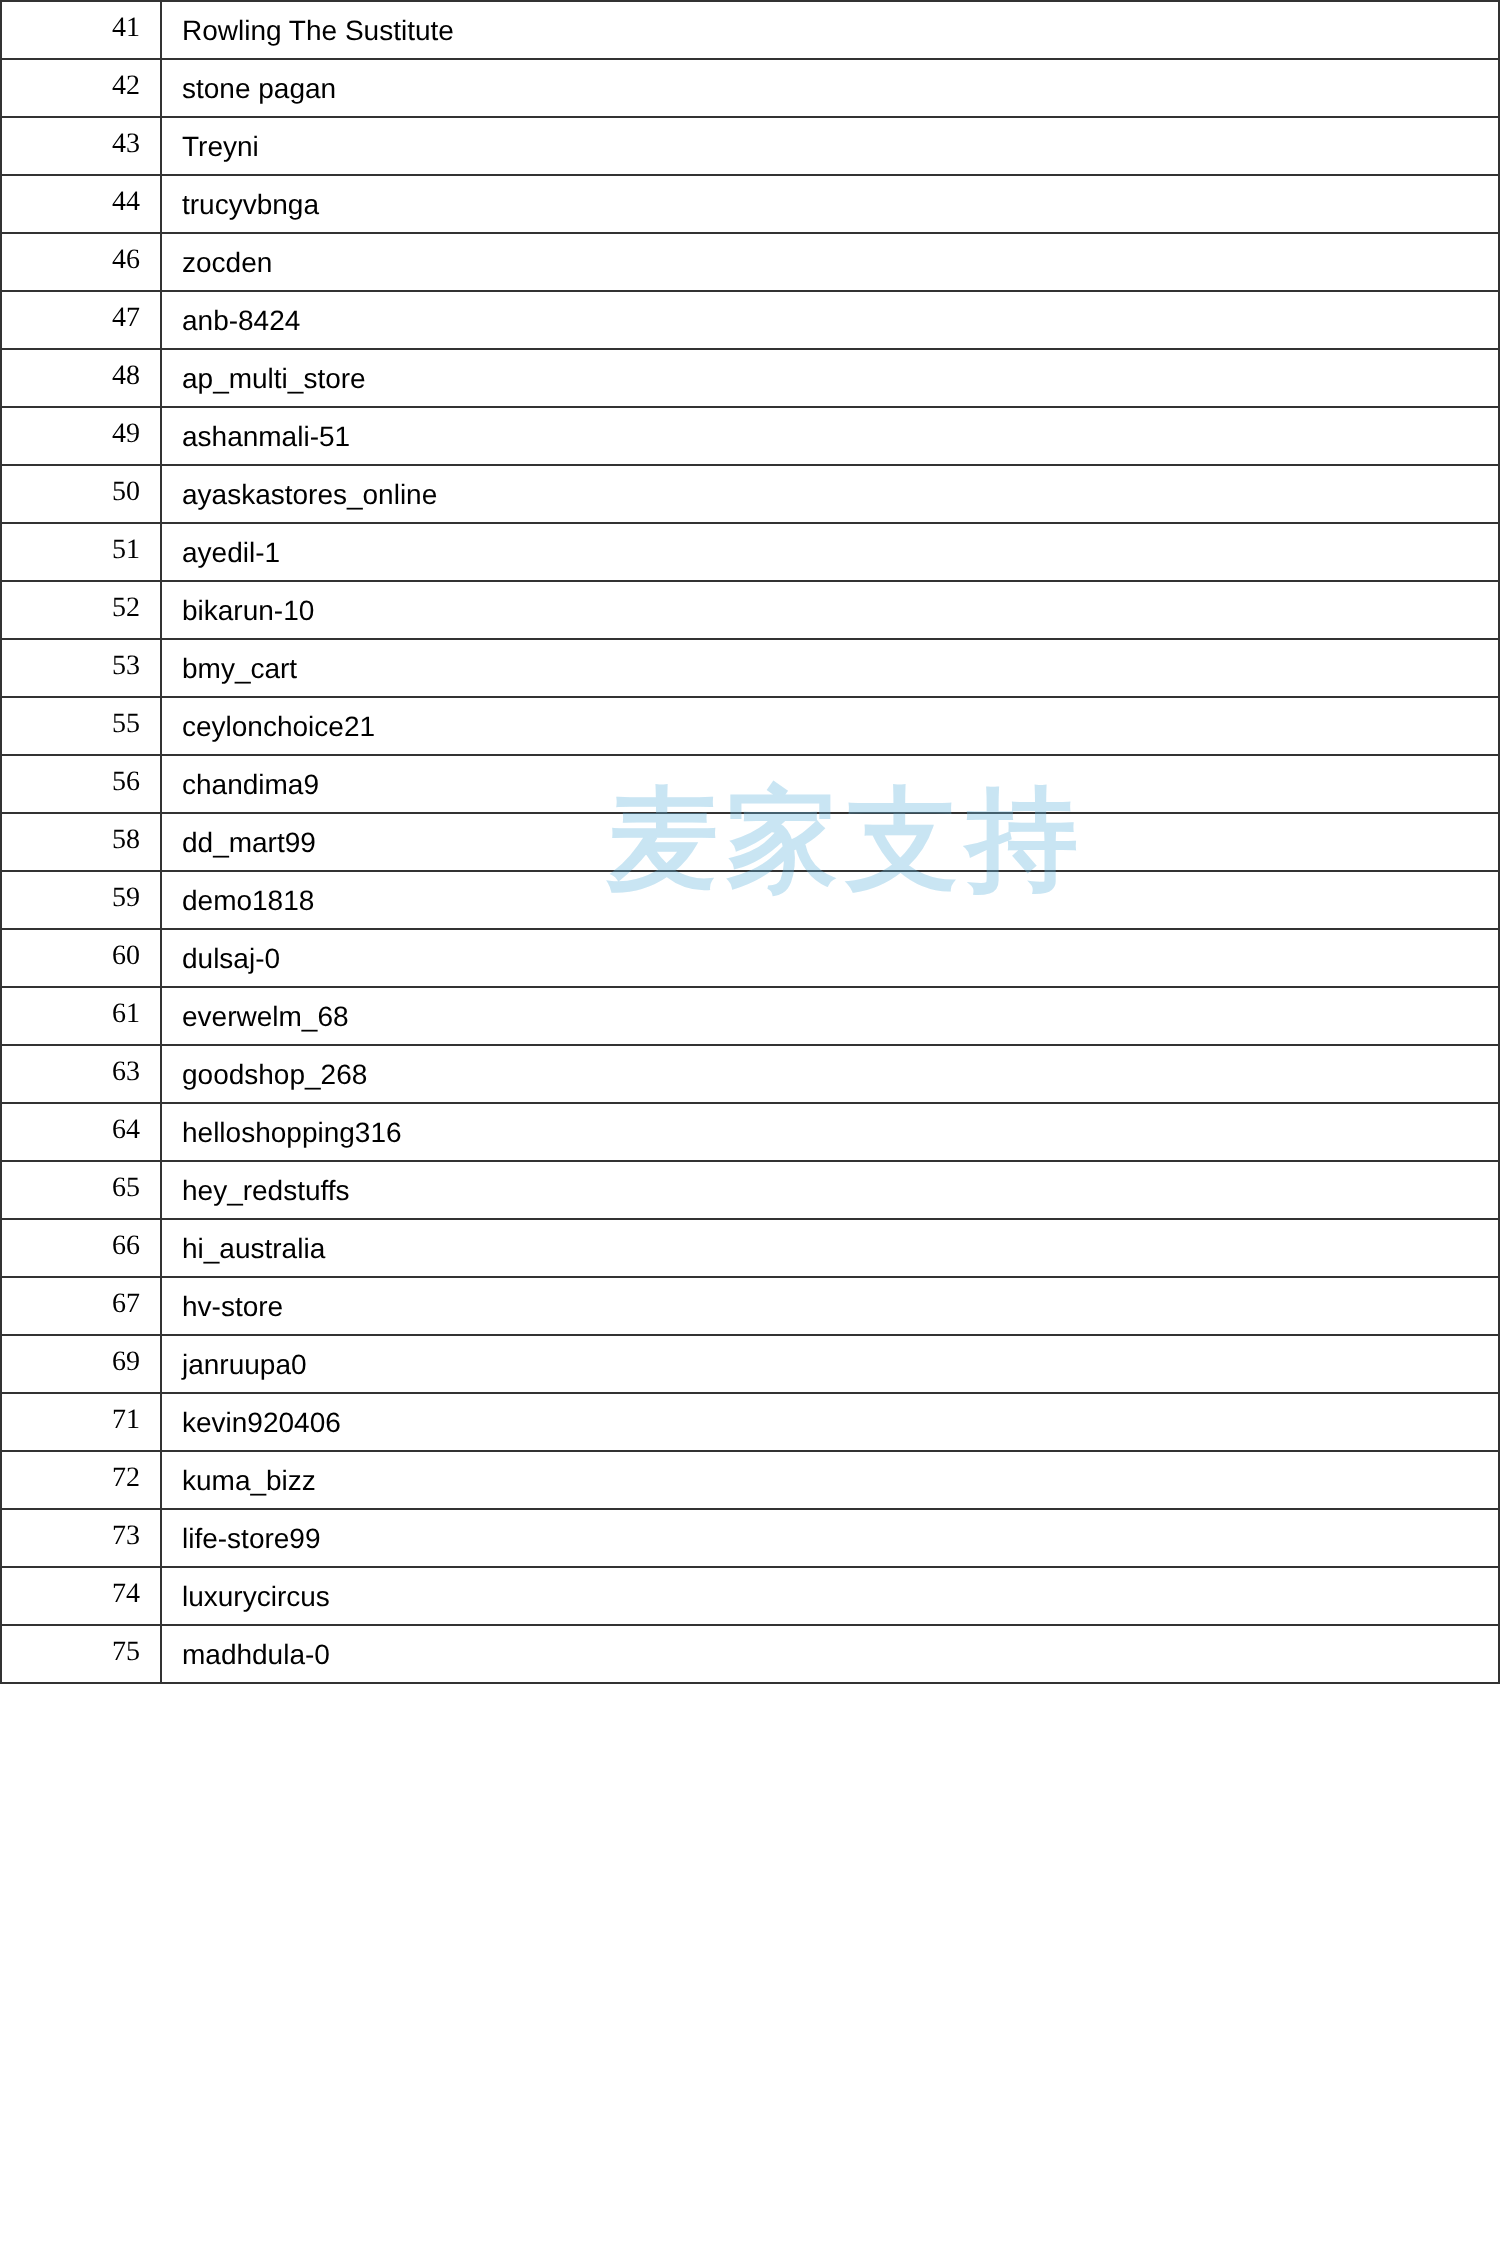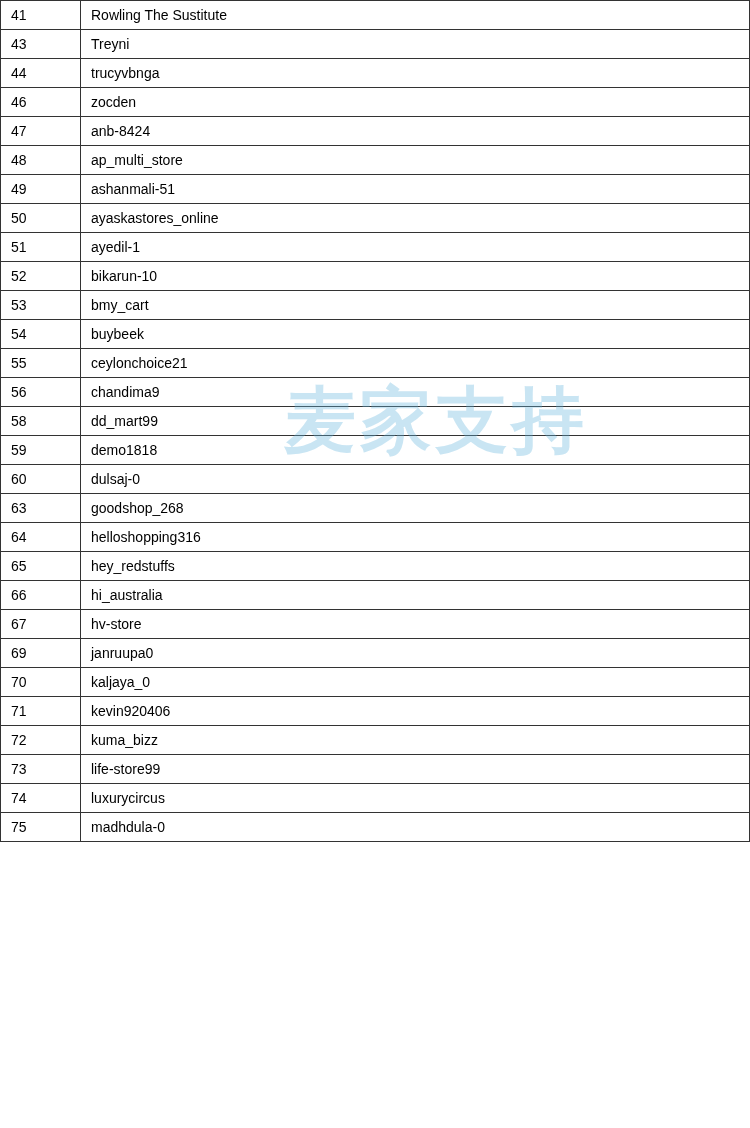--- a/index.html
+++ b/index.html
@@ -30,57 +30,62 @@
 
     td, th {
       border: 1px solid #333;
       padding: 6px 10px;
       text-align: left;
       vertical-align: middle;
     }
 
     td:first-child {
       width: 80px;
-      text-align: left;
+      text-align: right;
+      font-family: Liberation Serif, serif;
     }
 
     tr:nth-child(even) {
       background: #fff;
     }
 
     tr:nth-child(odd) {
       background: #fff;
     }
 
     .watermark {
       position: absolute;
       top: 50%;
       left: 50%;
       transform: translate(-30%, -50%) rotate(0deg);
-      font-size: 72px;
+      font-size: 56px;
       font-weight: bold;
       color: rgba(100, 180, 220, 0.35);
       pointer-events: none;
       white-space: nowrap;
       z-index: 10;
       font-family: "SimHei", "STHeiti", Arial, sans-serif;
       letter-spacing: 4px;
       text-align: center;
     }
   </style>
 </head>
 <body>
 
 <div class="table-container">
   <div class="watermark">麦家支持</div>
   <table>
     <tbody id="table-body">
     <tr>
           <td>41</td>
           <td>Rowling The Sustitute</td>
+        </tr>
+        <tr>
+          <td>42</td>
+          <td>stone pagan</td>
         </tr>
         <tr>
           <td>43</td>
           <td>Treyni</td>
         </tr>
         <tr>
           <td>44</td>
           <td>trucyvbnga</td>
         </tr>
         <tr>
@@ -109,42 +114,42 @@
         </tr>
         <tr>
           <td>52</td>
           <td>bikarun-10</td>
         </tr>
         <tr>
           <td>53</td>
           <td>bmy_cart</td>
         </tr>
         <tr>
-          <td>54</td>
-          <td>buybeek</td>
-        </tr>
-        <tr>
           <td>55</td>
           <td>ceylonchoice21</td>
         </tr>
         <tr>
           <td>56</td>
           <td>chandima9</td>
         </tr>
         <tr>
           <td>58</td>
           <td>dd_mart99</td>
         </tr>
         <tr>
           <td>59</td>
           <td>demo1818</td>
         </tr>
         <tr>
           <td>60</td>
           <td>dulsaj-0</td>
+        </tr>
+        <tr>
+          <td>61</td>
+          <td>everwelm_68</td>
         </tr>
         <tr>
           <td>63</td>
           <td>goodshop_268</td>
         </tr>
         <tr>
           <td>64</td>
           <td>helloshopping316</td>
         </tr>
         <tr>
@@ -157,24 +162,20 @@
         </tr>
         <tr>
           <td>67</td>
           <td>hv-store</td>
         </tr>
         <tr>
           <td>69</td>
           <td>janruupa0</td>
         </tr>
         <tr>
-          <td>70</td>
-          <td>kaljaya_0</td>
-        </tr>
-        <tr>
           <td>71</td>
           <td>kevin920406</td>
         </tr>
         <tr>
           <td>72</td>
           <td>kuma_bizz</td>
         </tr>
         <tr>
           <td>73</td>
           <td>life-store99</td>

